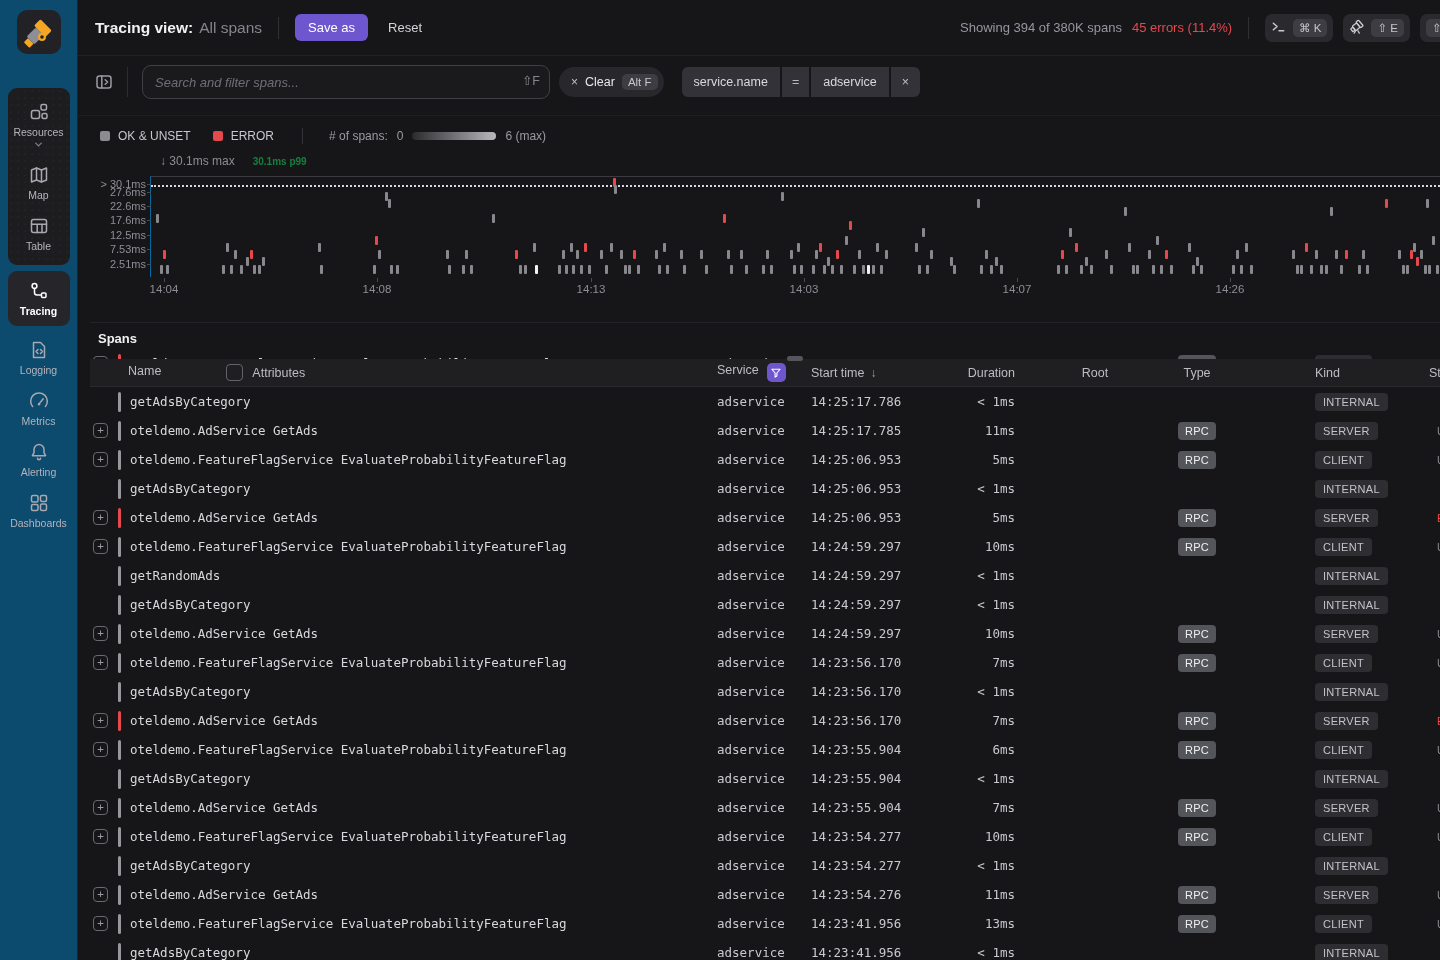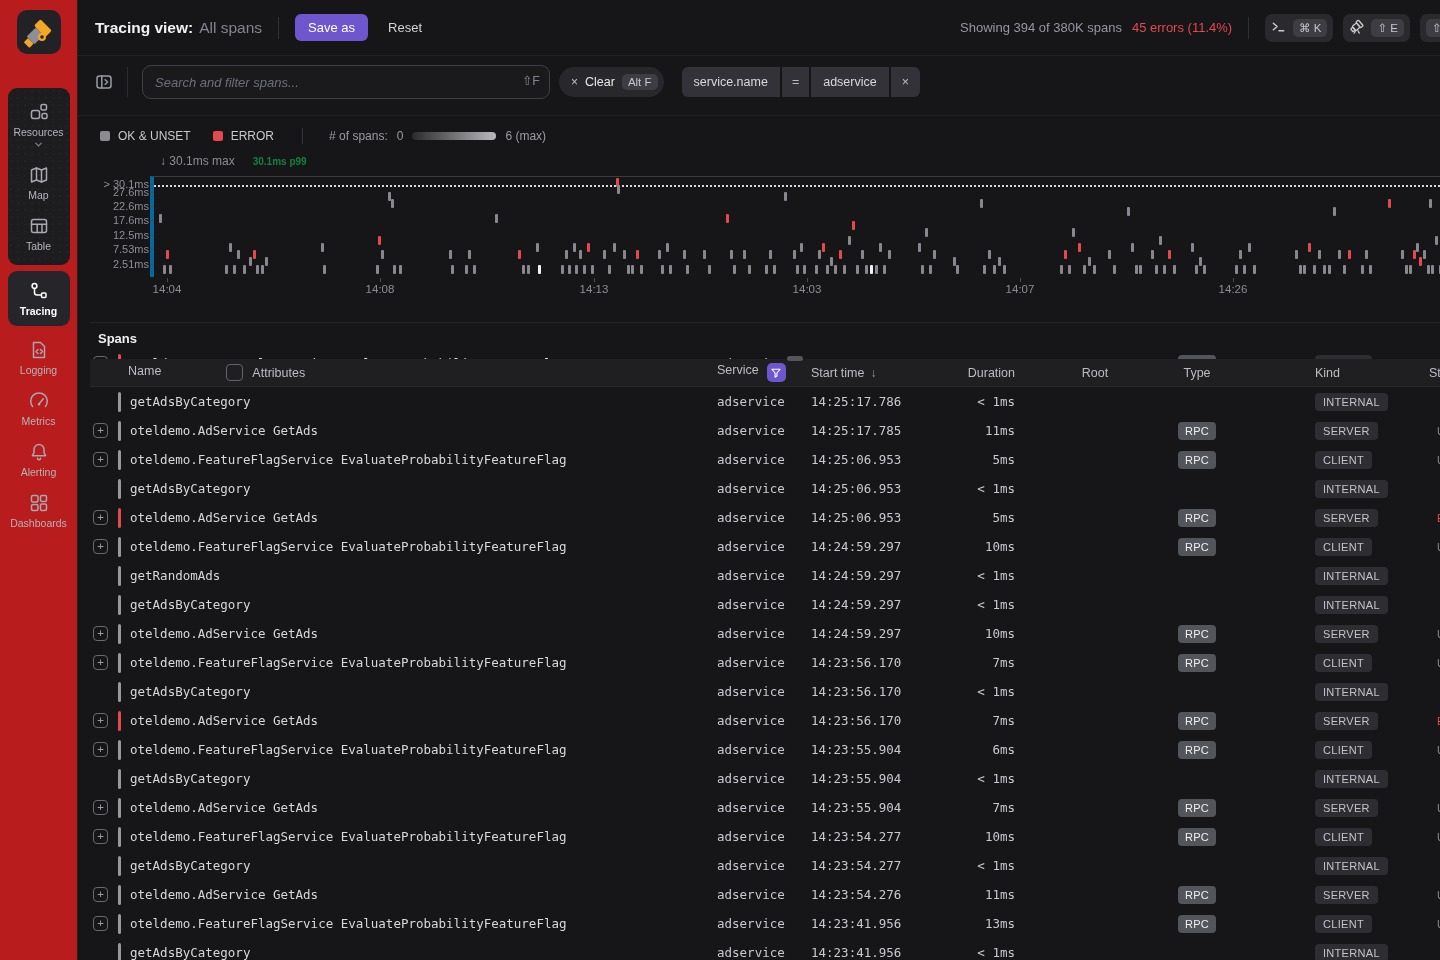--- a/index.html
+++ b/index.html
@@ -6,21 +6,21 @@
   html,body { width:1440px; height:960px; overflow:hidden; }
   body {
     background:#161618; color:#e8e8ea;
     font-family:"Liberation Sans", sans-serif; font-size:13px;
     position:relative;
   }
   .mono { font-family:"DejaVu Sans Mono", monospace; }
   .app { display:flex; height:100%; }
 
   
-  .sidebar { width:78px; flex:none; background:#b91c1c; border-right:1px solid #232327; display:flex; flex-direction:column; align-items:center; }
+  .sidebar { width:78px; flex:none; background:#0c4a6e; border-right:1px solid #232327; display:flex; flex-direction:column; align-items:center; }
   .logo-box { width:44px; height:44px; margin-top:10px; flex:none; }
   .side-nav { margin-top:34px; width:62px; display:flex; flex-direction:column; gap:6px; }
   .side-group.card { background:#1d1d20; border-radius:9px; padding:6px 0;
      background-image:radial-gradient(#242428 1px, transparent 1px); background-size:7px 7px; }
   .side-group.card-active { background:#26262a; border-radius:9px; padding:2px 0; }
   .side-item { display:flex; flex-direction:column; align-items:center; padding:8px 0 7px; color:#a8a8b0; cursor:pointer; }
   .side-item .lbl { font-size:10.5px; margin-top:4px; color:#b4b4bb; }
   .side-item.active { color:#ffffff; }
   .side-item.active .lbl { color:#ffffff; font-weight:bold; }
   .side-item svg { display:block; }
@@ -63,21 +63,21 @@
   .chart-section { position:relative; height:182px; margin-left:12px; flex:none; }
   .legend-row { display:flex; align-items:center; padding:12px 0 0 10px; font-size:12px; color:#c8c8cd; }
   .sq { width:10px; height:10px; border-radius:2px; display:inline-block; margin-right:8px; }
   .leg-item { display:flex; align-items:center; margin-right:22px; }
   .leg-div { width:1px; height:16px; background:#333338; margin:0 26px 0 6px; }
   .spans-scale { display:flex; align-items:center; gap:9px; color:#9a9aa2; }
   .grad-bar { width:84px; height:8px; border-radius:4px; background:linear-gradient(90deg,#2b2b2e,#b9b9bd); }
   .chart-annot { position:absolute; left:70px; top:38px; display:flex; align-items:center; gap:18px; font-size:12px; }
   .annot-max { color:#8d8d95; }
   .annot-p99 { color:#15803d; font-weight:bold; font-size:10px; }
-  #plot { position:absolute; left:60px; right:0; top:60px; height:101px; border-top:1px solid #3b3b41; border-left:4px solid #0369a1; }
+  #plot { position:absolute; left:60px; right:0; top:60px; height:101px; border-top:1px solid #3b3b41; border-left:1px solid #0369a1; }
   .dotline { position:absolute; left:0; right:0; top:8px; border-top:2px dotted #d8d8dc; height:0; }
   .pt { position:absolute; width:3px; height:9px; border-radius:1px; background:#87878d; }
   .pt.red { background:#e5484d; }
   .pt.bright { background:#f2f2f4; }
   .ylab { position:absolute; left:-60px; width:55px; text-align:right; font-size:11px; color:#8d8d95; }
   .ytick { position:absolute; left:-4px; width:4px; height:1px; background:#4a4a50; }
   .xlab { position:absolute; width:44px; text-align:center; top:106px; font-size:11.5px; color:#8d8d95; }
   .xtick { position:absolute; top:101px; width:1px; height:4px; background:#4a4a50; }
 
   

